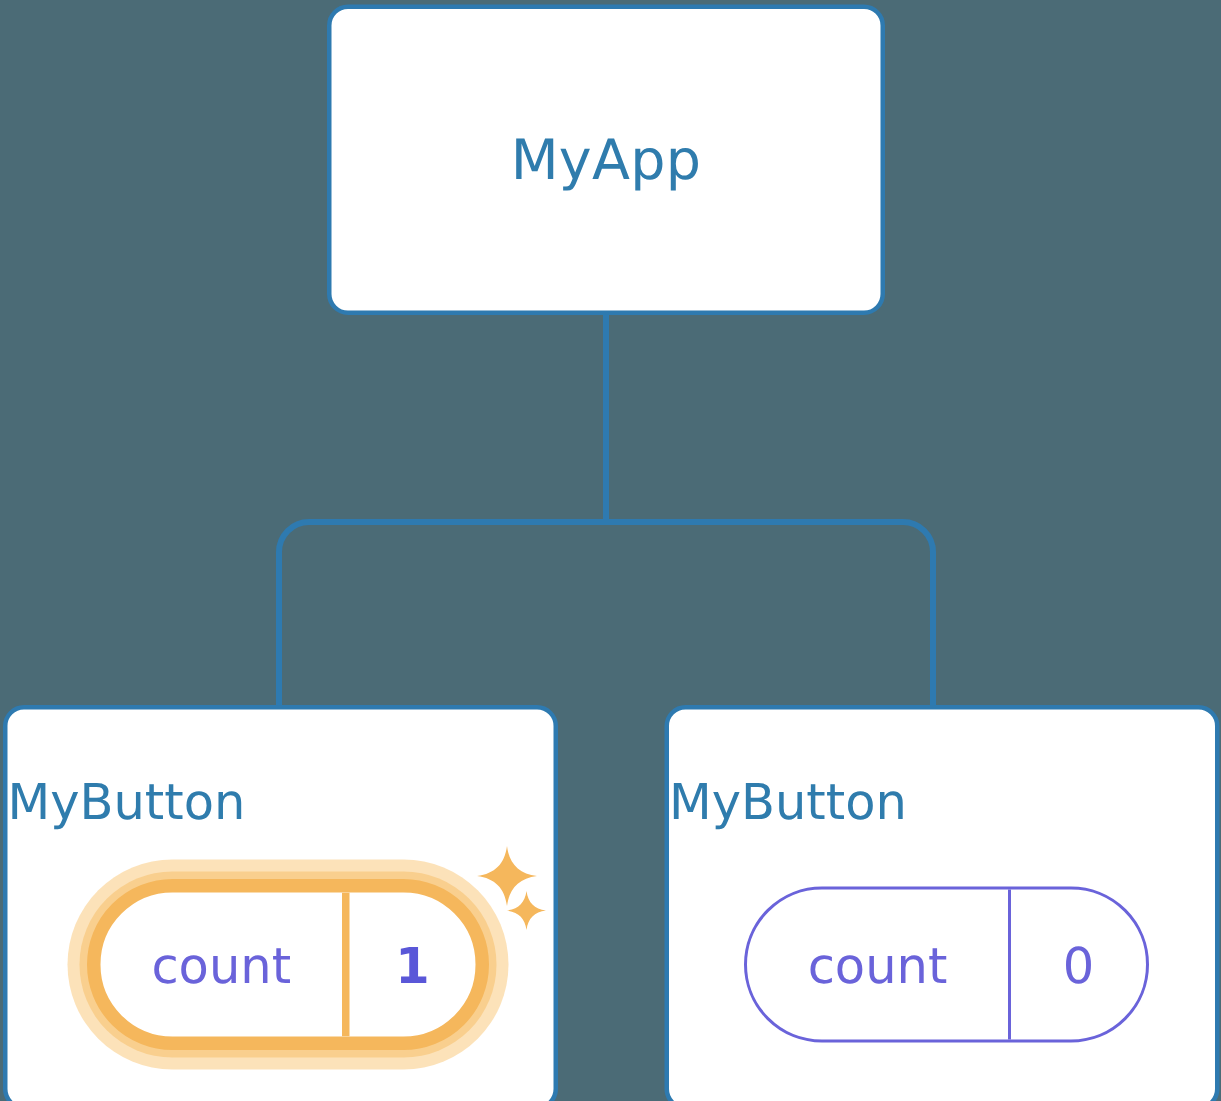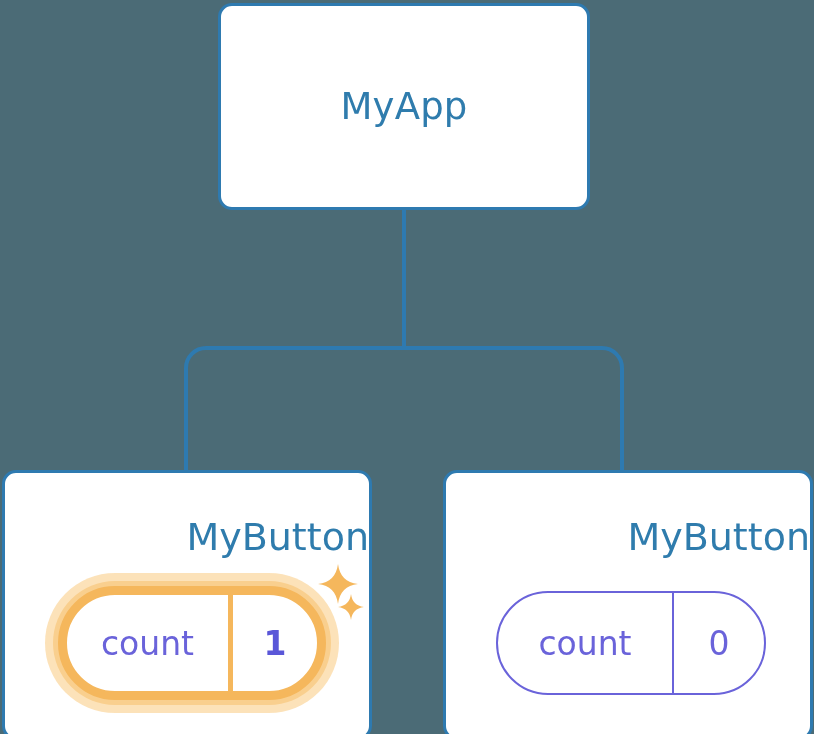--- a/index.html
+++ b/index.html
@@ -68,22 +68,22 @@
     left: 443px;
     top: 470px;
     width: 370px;
     height: 270px;
   }
   .node-title-child {
     position: absolute;
     top: 42px;
     left: 0;
     right: 0;
-    text-align: right;
-    font-size: 38px;
+    text-align: left;
+    font-size: 33px;
     color: #2f7cad;
     font-weight: 400;
   }
 
   
   .pill-wrap {
     position: absolute;
   }
   #pill-right-wrap {
     left: 50px;

